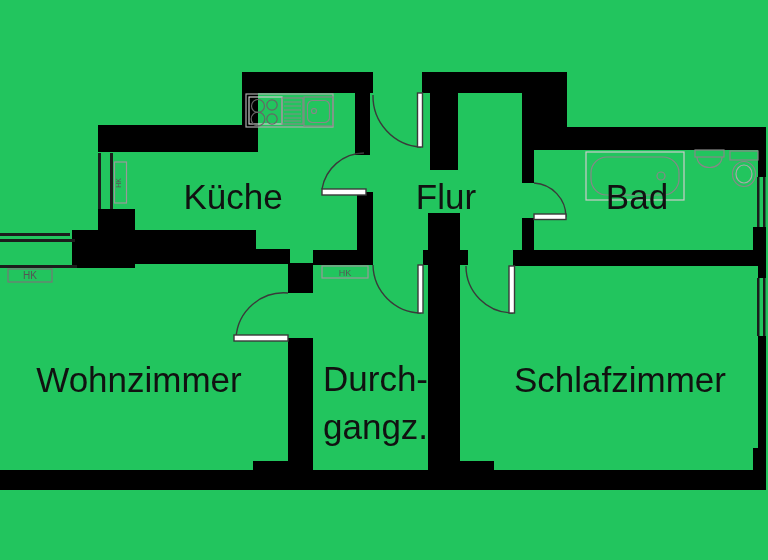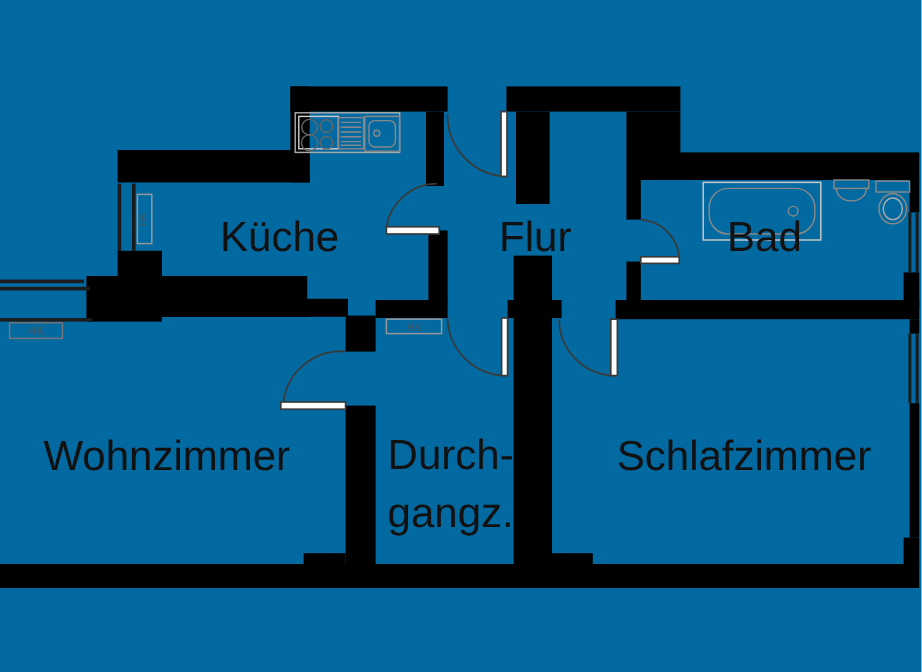--- a/index.html
+++ b/index.html
@@ -1,16 +1,16 @@
 <!DOCTYPE html>
 <html><head>
 <meta charset="utf-8">
 <style>
   html,body{margin:0;padding:0;background:#ffffff;}
-  .stage{width:768px;height:560px;background:#0369a1;overflow:hidden;position:relative;}
+  .stage{width:768px;height:560px;background:#22c55e;overflow:hidden;position:relative;}
   svg{display:block;}
   .room-label{font-family:"Liberation Sans","DejaVu Sans",sans-serif;font-size:35px;fill:#111111;}
   .hk-label{font-family:"Liberation Sans","DejaVu Sans",sans-serif;fill:#555555;}
 </style>
 </head>
 <body>
 
 <div class="stage">
 <svg width="768" height="560" viewBox="0 0 768 560">
 

